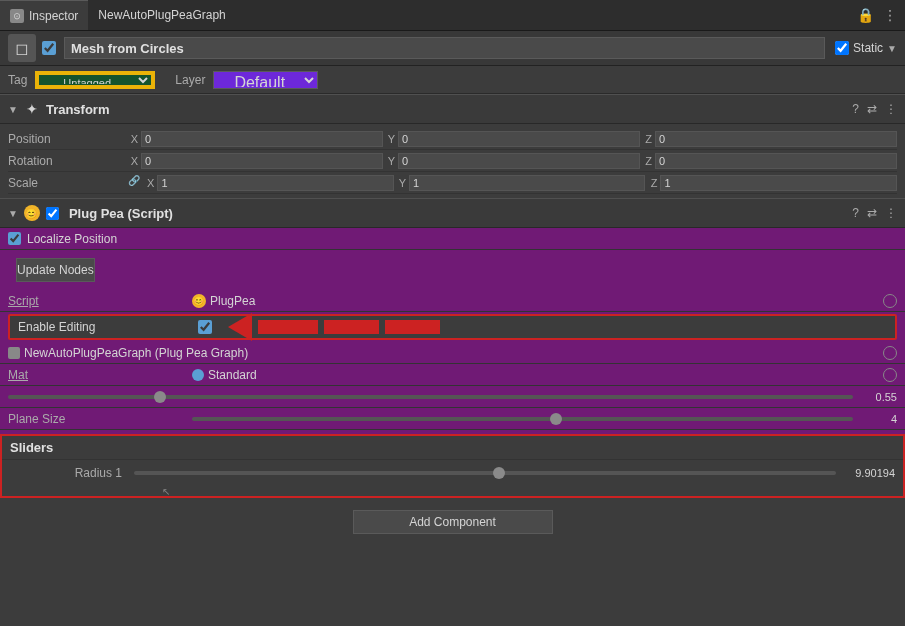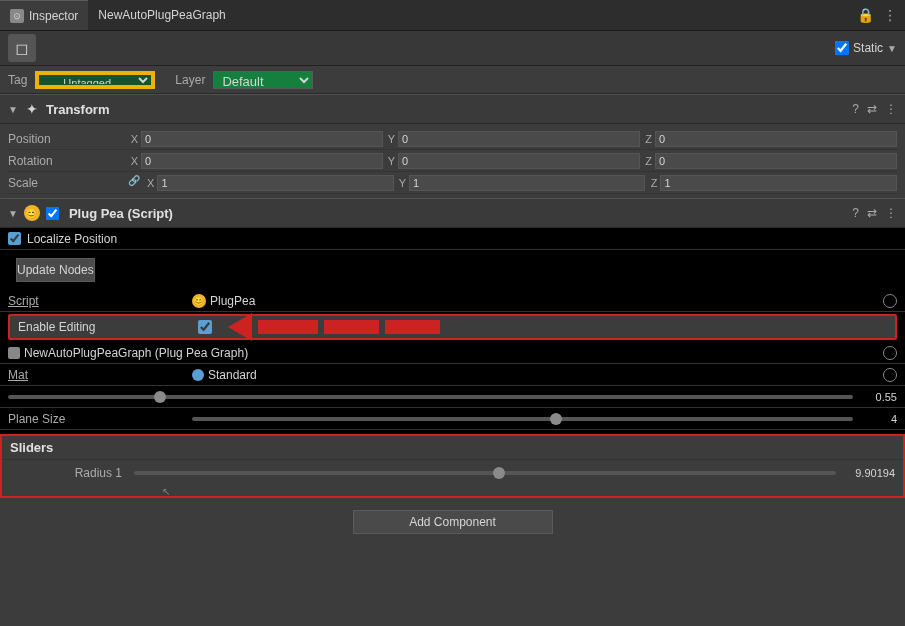--- a/index.html
+++ b/index.html
@@ -130,25 +130,25 @@
       background: #14532d;
       border: 4px solid #eab308;
       color: #d4d4d4;
       padding: 1px 20px;
       font-size: 11px;
       height: 18px;
       min-width: 120px;
     }
     .layer-label { color: #aaa; font-size: 12px; margin-left: 12px; }
     .layer-select {
-      background: #15803d;
+      background: #6d28d9;
       border: 1px solid #5a5a5a;
       color: #d4d4d4;
-      padding: 1px 4px;
-      font-size: 13px;
+      padding: 1px 16px;
+      font-size: 16px;
       height: 18px;
       min-width: 100px;
     }
 
     
     .component-header {
       display: flex;
       align-items: center;
       background: #3a3a3a;
       height: 30px;
@@ -224,21 +224,21 @@
       text-align: left;
     }
     .scale-lock {
       color: #888;
       font-size: 10px;
       margin-right: 2px;
     }
 
     
     .plug-pea-body {
-      background: #000000;
+      background: #701a75;
     }
     .localize-row {
       display: flex;
       align-items: center;
       height: 22px;
       padding: 0 8px;
       gap: 6px;
       border-bottom: 1px solid #333;
     }
     .localize-check { width: 13px; height: 13px; accent-color: #5a9fd4; }
@@ -455,20 +455,24 @@
     <span class="title-bar-btn">🔒</span>
     <span class="title-bar-btn">⋮</span>
   </div>
 </div>
 
 <div class="main-content">
 
   <div class="tab-row">
     <div class="game-object-header">
       <div class="go-icon">◻</div>
+      <div class="go-name-row">
+        <input type="checkbox" class="go-checkbox" checked="" style="">
+        <input type="text" class="go-name-input" value="Mesh from Circles" style="">
+      </div>
     </div>
     <div class="static-area">
       <input type="checkbox" class="static-checkbox" checked="" style="">
       <span class="static-label">Static</span>
       <span class="static-arrow">▼</span>
     </div>
   </div>
 
   <div class="tag-layer-row">
     <span class="tag-label">Tag</span>

